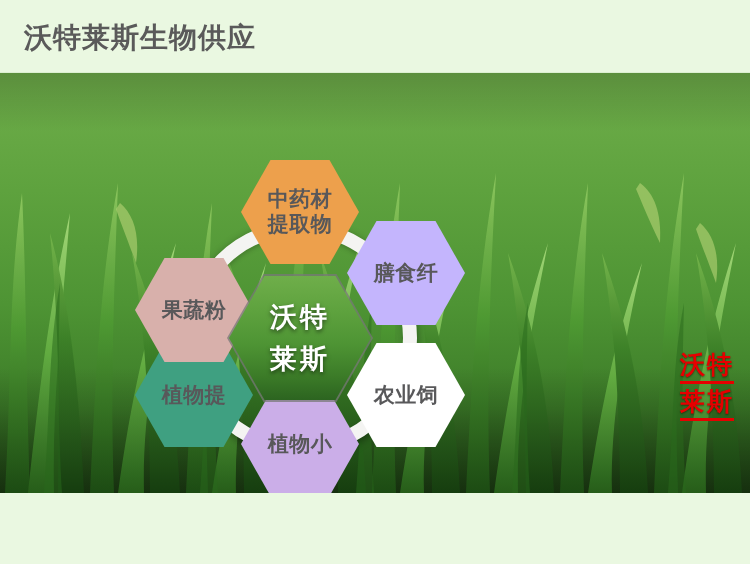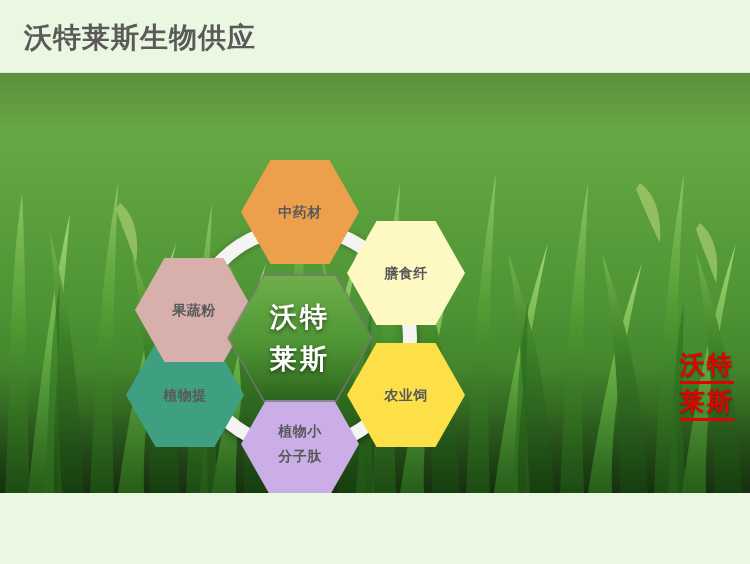--- a/index.html
+++ b/index.html
@@ -53,31 +53,31 @@
     border:14px solid #f4f4f2;
     box-sizing:border-box;
     box-shadow:0 3px 9px rgba(0,0,0,.42), inset 0 2px 5px rgba(0,0,0,.22);
   }
   .hex{
     position:absolute;width:118px;height:104px;
     -webkit-clip-path:polygon(25% 0%,75% 0%,100% 50%,75% 100%,25% 100%,0% 50%);
     clip-path:polygon(25% 0%,75% 0%,100% 50%,75% 100%,25% 100%,0% 50%);
     display:flex;align-items:center;justify-content:center;
     text-align:center;
-    font-size:14px;font-weight:bold;color:#58585a;
+    font-size:21px;font-weight:bold;color:#58585a;
     line-height:25px;letter-spacing:.5px;
     filter:drop-shadow(0 2px 3px rgba(0,0,0,.35));
   }
   .hex span{display:block;width:80px;}
 
   .hex.top        {left:121px;top:2px;}
   .hex.topright   {left:227px;top:63px;}
   .hex.bottomright{left:227px;top:185px;}
   .hex.bottom     {left:121px;top:234px;}
-  .hex.bottomleft {left:6px;top:185px;text-align:center;}
+  .hex.bottomleft {left:15px;top:185px;text-align:center;}
   .hex.topleft    {left:15px;top:63px;margin-top:37px;}
   .hex-center-outline{
     position:absolute;left:107px;top:116px;width:146px;height:128px;
     -webkit-clip-path:polygon(25% 0%,75% 0%,100% 50%,75% 100%,25% 100%,0% 50%);
     clip-path:polygon(25% 0%,75% 0%,100% 50%,75% 100%,25% 100%,0% 50%);
     background:rgba(120,120,120,.75);
   }
   .hex-center-outline::after{
     content:"";position:absolute;left:1.5px;top:1.5px;
     width:143px;height:125px;
@@ -202,39 +202,39 @@
         </svg>
       </div>
     </div>
 
     <div class="cluster">
       <div class="ring"></div>
 
       <div class="hex top" style="background:#eda04c">
         <span>
           <span>中药材</span>
-        </span>
-      </div>
-
-      <div class="hex topright" style="background:#fef9c3">
+          <span>提取物</span>
+        </span>
+      </div>
+
+      <div class="hex topright" style="background:#c4b5fd">
         <span>
           <span>膳食纤</span>
         </span>
       </div>
 
-      <div class="hex bottomright" style="background:#fde047">
+      <div class="hex bottomright" style="background:#ffffff">
         <span>
           <span>农业饲</span>
         </span>
       </div>
 
       <div class="hex bottom" style="background:#cbaee8">
         <span>
           <span>植物小</span>
-          <span>分子肽</span>
         </span>
       </div>
 
       <div class="hex bottomleft" style="background:#3fa081">
         <span>
           <span>植物提</span>
         </span>
       </div>
 
       <div class="hex topleft" style="background:#d8b0ab">

